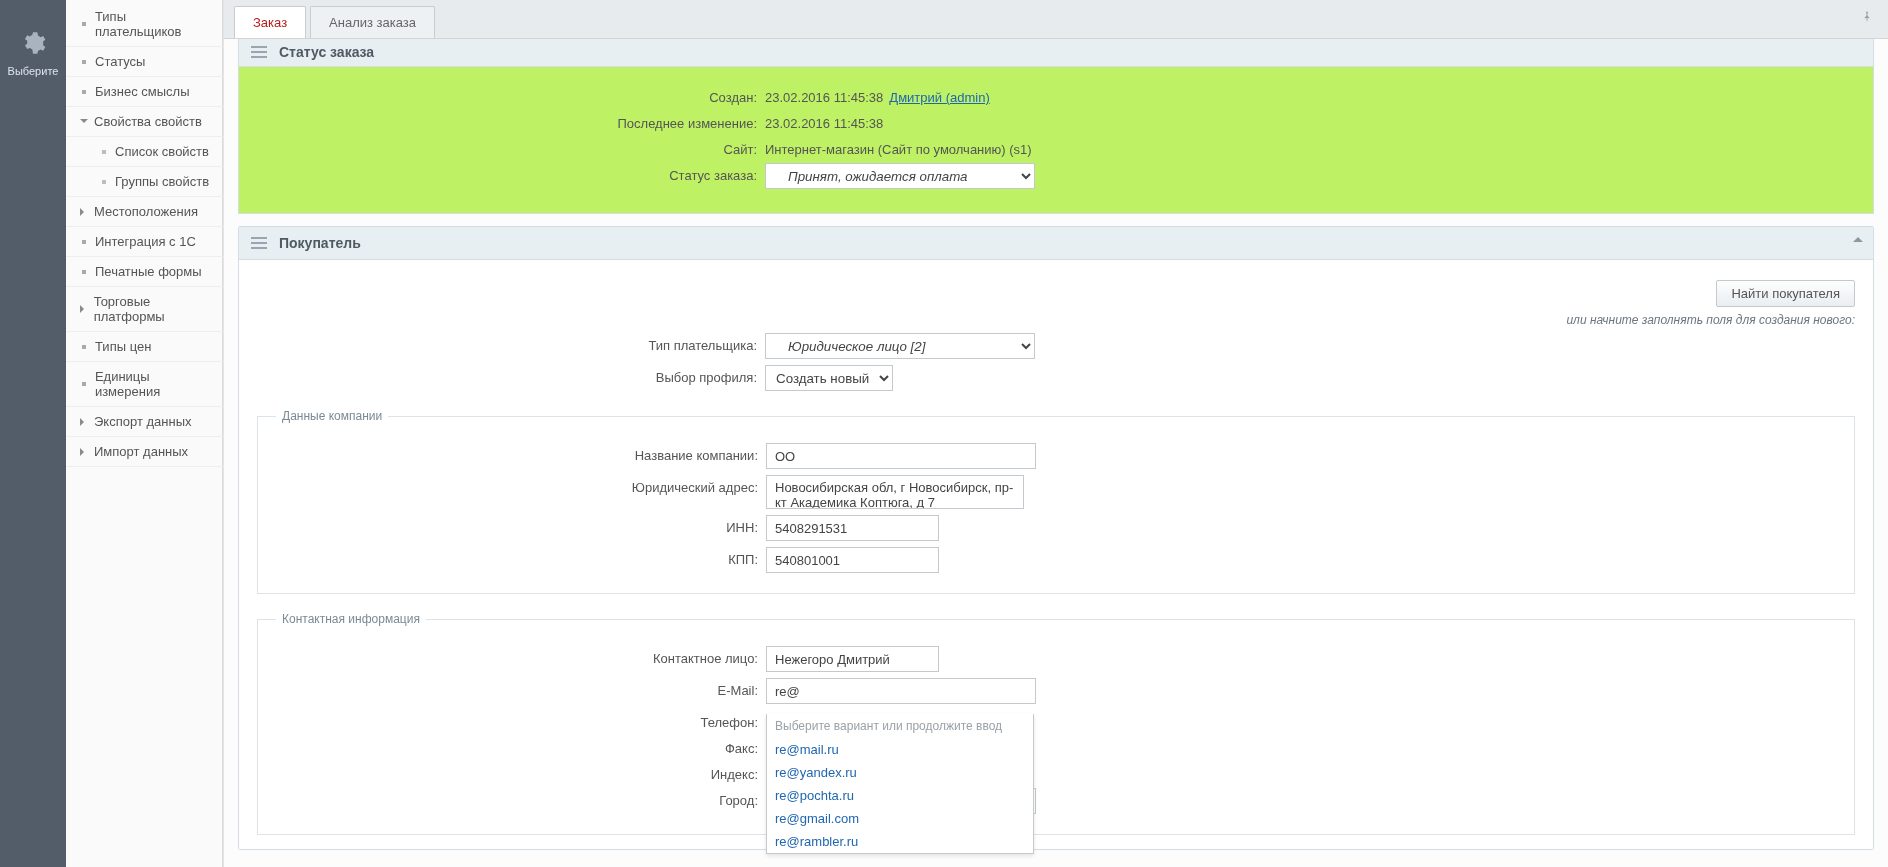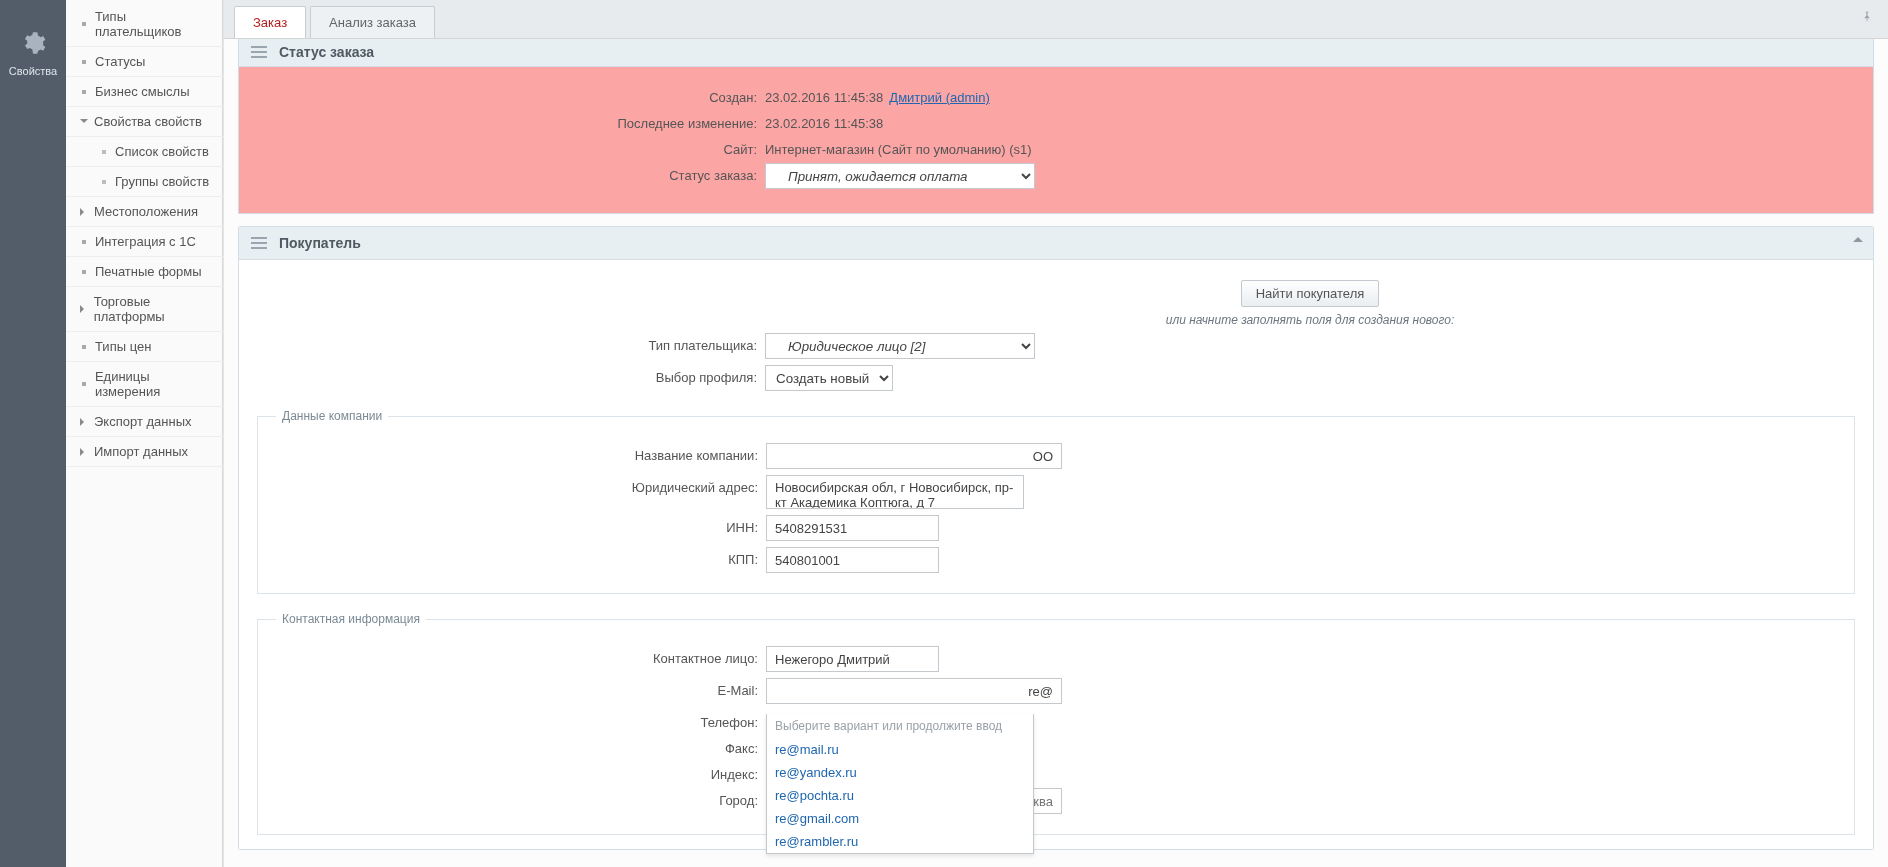--- a/index.html
+++ b/index.html
@@ -48,21 +48,21 @@
 .frow { display: flex; align-items: flex-start; margin: 6px 0; }
 .frow .lbl { width: 508px; text-align: right; padding-right: 8px; color: #555; padding-top: 5px; }
 .frow .val { flex: 1; display: flex; align-items: center; gap: 6px; }
 .frow .val .static { padding-top: 5px; color: #555; }
 .frow .val a { color: #2067b0; text-decoration: underline; }
 
 select.wide { width: 270px; height: 26px; border: 1px solid #c4c9cd; background: #fff; padding: 2px 18px; color: #444; font-style: italic; }
 select.small { height: 26px; border: 1px solid #c4c9cd; background: #fff; padding: 2px 6px; color: #444; }
 
 input[type=text] { height: 26px; border: 1px solid #c4c9cd; padding: 2px 8px; color: #444; font-family: inherit; font-size: 13px; }
-input.w270 { width: 296px; text-align: right; }
+input.w270 { width: 270px; }
 input.w200 { width: 173px; }
 textarea { border: 1px solid #c4c9cd; padding: 4px 8px; color: #444; font-family: inherit; font-size: 13px; resize: none; }
 textarea.addr { width: 258px; height: 34px; }
 
 .btn { display: inline-block; padding: 5px 14px; border: 1px solid #c4c9cd; background: linear-gradient(#fefefe,#e9eef1); color: #555; cursor: pointer; border-radius: 2px; font-size: 13px; }
 .hint { font-style: italic; color: #6c7680; font-size: 12px; margin-top: 0; }
 
 
 fieldset.fs { border: 1px solid #dde4e9; margin: 18px 0 0 0; padding: 14px 0 14px 0; position: relative; }
 fieldset.fs legend { color: #7b8a95; font-size: 12px; padding: 0 6px; margin-left: 18px; margin-top: 32px; }
@@ -71,36 +71,36 @@
 .email-wrap { position: relative; }
 .ac { position: absolute; top: 36px; left: 0; width: 268px; border: 1px solid #c4c9cd; border-top: none; background: #fff; z-index: 10; box-shadow: 0 2px 4px rgba(0,0,0,0.1); }
 .ac .ac-hint { padding: 5px 8px; color: #9aa1a8; font-size: 12px; }
 .ac .ac-item { padding: 4px 8px; color: #2067b0; cursor: pointer; font-size: 13px; }
 
 
 .status-cut { border: 1px solid #d4dde3; background: #e8eff3; padding: 6px 12px 6px 12px; position: relative; display: flex; align-items: center; margin-top: -2px; }
 .status-cut .hamb { width: 16px; height: 12px; margin-right: 12px; display: inline-block; }
 .status-cut .hamb span { display: block; height: 2px; background: #99a6af; margin-bottom: 3px; }
 .status-cut-title { font-weight: bold; color: #4f5a63; font-size: 14px; }
-.status-body { border: 1px solid #d4dde3; border-top: none; background: #fca5a5; padding: 12px 18px 18px; }
+.status-body { border: 1px solid #d4dde3; border-top: none; background: #bef264; padding: 12px 18px 18px; }
 
 </style>
 </head>
 <body>
 
 <div class="app">
 
   <div class="rail">
     <div class="rail-item">
       <span class="gear-icon">
         <svg viewBox="0 0 24 24">
             <path d="M12 8a4 4 0 1 0 0 8 4 4 0 0 0 0-8zm9.4 4a7.5 7.5 0 0 0-.1-1.3l2.1-1.6-2-3.5-2.5 1a7.6 7.6 0 0 0-2.2-1.3L16 2h-4l-.7 2.6a7.6 7.6 0 0 0-2.2 1.3l-2.5-1-2 3.5 2.1 1.6a7.5 7.5 0 0 0 0 2.6L4.6 14l2 3.5 2.5-1c.7.5 1.4 1 2.2 1.3L12 22h4l.7-2.6c.8-.3 1.5-.8 2.2-1.3l2.5 1 2-3.5-2.1-1.6c.1-.4.1-.9.1-1z"></path>
           </svg>
       </span>
-      <span class="label">Свойства</span>
+      <span class="label">Выберите</span>
     </div>
   </div>
 
   <div class="sidebar">
     <ul class="tree" id="tree">
         <li>
           <div class="node">
             <span class="dot"></span>
             <span>Типы плательщиков</span>
           </div>
@@ -246,21 +246,21 @@
               <span></span>
               <span></span>
             </span>
           <span class="panel-title">Покупатель</span>
           <span class="collapse"></span>
         </div>
         <div class="panel-body">
 
           <div class="frow">
             <div class="lbl"></div>
-            <div class="val" style="flex-direction:column; align-items:center;">
+            <div class="val" style="flex-direction:column; align-items:flex-end;">
               <button class="btn">Найти покупателя</button>
               <div class="hint">или начните заполнять поля для создания нового:</div>
             </div>
           </div>
 
           <div class="frow">
             <div class="lbl">Тип плательщика:</div>
             <div class="val">
               <select class="wide">
                 <option>Юридическое лицо [2]</option>

